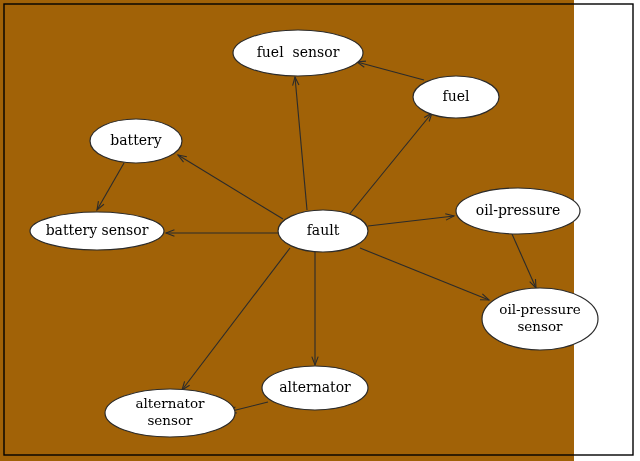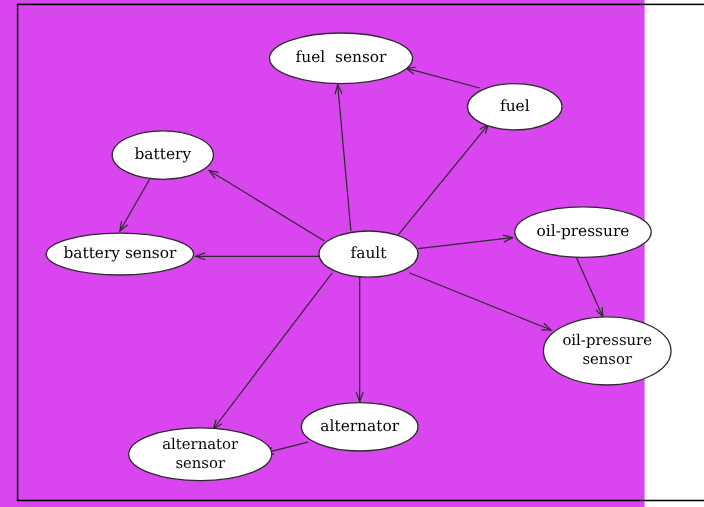--- a/index.html
+++ b/index.html
@@ -11,22 +11,21 @@
   body {
     width: 640px;
     height: 461px;
     font-family: "DejaVu Serif", "Liberation Serif", serif;
     overflow: hidden;
   }
   #canvas-wrap {
     position: relative;
     width: 574px;
     height: 461px;
-    background: #d946ef;
-    padding-left: 12px;
+    background: #a16207;
   }
   #graph-svg {
     display: block;
     width: 640px;
     height: 461px;
   }
   .frame-rect {
     fill: none;
     stroke: #000000;
     stroke-width: 1.4;

